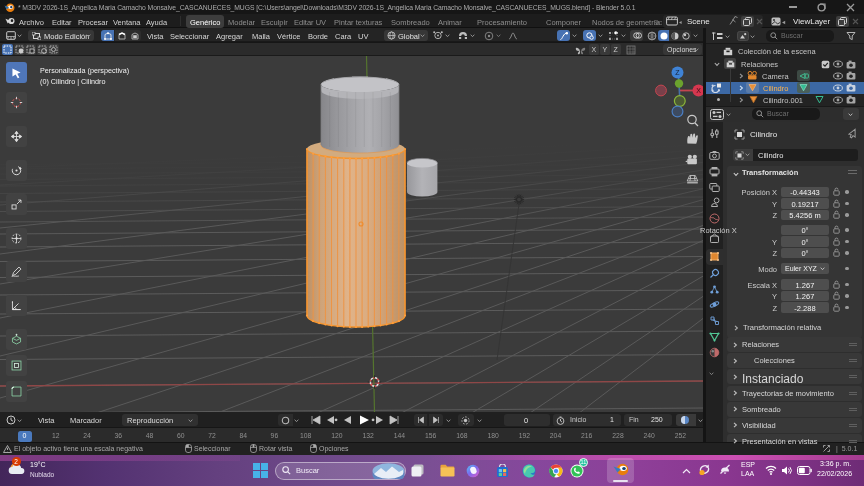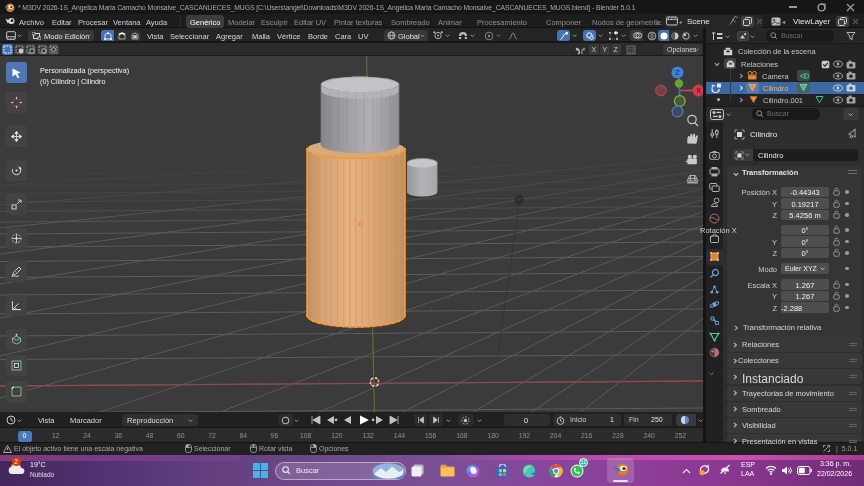--- a/index.html
+++ b/index.html
@@ -915,21 +915,21 @@
     <div class="abs tx" style="left:700px;top:292px;width:77px;font-size:7.5px;color:#cdcdcd;text-align:right;">Y</div>
     <div class="abs" style="left:781px;top:290.5px;width:48px;height:10.5px;background:#4e4e4e;border-radius:2px;"></div>
     <div class="abs tx" style="left:781px;top:292px;width:48px;font-size:7.5px;color:#f2f2f2;text-align:center;">1.267</div>
     <svg class="abs" style="left:833px;top:291px" width="7" height="9" viewBox="0 0 7 9">
       <rect x="0.8" y="3.8" width="5.4" height="4.4" rx="0.8" fill="none" stroke="#9a9a9a" stroke-width="0.9"></rect>
       <path d="M2 3.8 V2.6 a1.5 1.5 0 0 1 3 0" fill="none" stroke="#9a9a9a" stroke-width="0.9"></path>
     </svg>
     <div class="abs" style="left:845px;top:294px;width:3.5px;height:3.5px;background:#9a9a9a;border-radius:50%;"></div>
     <div class="abs tx" style="left:700px;top:303.5px;width:77px;font-size:7.5px;color:#cdcdcd;text-align:right;">Z</div>
     <div class="abs" style="left:781px;top:302.0px;width:48px;height:10.5px;background:#4e4e4e;border-radius:2px;"></div>
-    <div class="abs tx" style="left:781px;top:303.5px;width:48px;font-size:7.5px;color:#f2f2f2;">-2.288</div>
+    <div class="abs tx" style="left:781px;top:303.5px;width:48px;font-size:7.5px;color:#f2f2f2;text-align:center;">-2.288</div>
     <svg class="abs" style="left:833px;top:302.5px" width="7" height="9" viewBox="0 0 7 9">
       <rect x="0.8" y="3.8" width="5.4" height="4.4" rx="0.8" fill="none" stroke="#9a9a9a" stroke-width="0.9"></rect>
       <path d="M2 3.8 V2.6 a1.5 1.5 0 0 1 3 0" fill="none" stroke="#9a9a9a" stroke-width="0.9"></path>
     </svg>
     <div class="abs" style="left:845px;top:305.5px;width:3.5px;height:3.5px;background:#9a9a9a;border-radius:50%;"></div>
     <div class="abs tx" style="left:700px;top:264.5px;width:77px;font-size:7.5px;color:#cdcdcd;text-align:right;">Modo</div>
     <div class="abs" style="left:781px;top:263px;width:48px;height:10.5px;background:#4e4e4e;border-radius:2px;"></div>
     <div class="abs tx" style="left:785px;top:264.5px;font-size:7px;color:#f2f2f2;font-weight:normal;">Euler XYZ</div>
     <svg class="abs" style="left:820px;top:265.5px" width="5" height="5" viewBox="0 0 6 6">
       <path d="M0.8 2 L3 4.4 L5.2 2" stroke="#c9c9c9" stroke-width="1.1" fill="none"></path>
@@ -942,21 +942,21 @@
     <div class="abs" style="left:727px;top:337px;width:135px;height:15px;background:#383838;border-radius:3px;"></div>
     <svg class="abs" style="left:732px;top:341.5px" width="6" height="6" viewBox="0 0 6 6">
       <path d="M2 0.8 L4.4 3 L2 5.2" stroke="#c0c0c0" stroke-width="1.1" fill="none"></path>
     </svg>
     <div class="abs tx" style="left:742px;top:340px;font-size:7.5px;color:#d8d8d8;font-weight:normal;">Relaciones</div>
     <div class="abs" style="left:849px;top:343px;width:8px;height:3px;border-top:1px solid #5f5f5f;border-bottom:1px solid #5f5f5f;"></div>
     <div class="abs" style="left:727px;top:353px;width:135px;height:15px;background:#383838;border-radius:3px;"></div>
     <svg class="abs" style="left:732px;top:357.5px" width="6" height="6" viewBox="0 0 6 6">
       <path d="M2 0.8 L4.4 3 L2 5.2" stroke="#c0c0c0" stroke-width="1.1" fill="none"></path>
     </svg>
-    <div class="abs tx" style="left:738px;top:356px;font-size:7.5px;color:#d8d8d8;font-weight:normal;">Colecciones</div>
+    <div class="abs tx" style="left:754px;top:356px;font-size:7.5px;color:#d8d8d8;font-weight:normal;">Colecciones</div>
     <div class="abs" style="left:849px;top:359px;width:8px;height:3px;border-top:1px solid #5f5f5f;border-bottom:1px solid #5f5f5f;"></div>
     <div class="abs" style="left:727px;top:369px;width:135px;height:15px;background:#383838;border-radius:3px;"></div>
     <svg class="abs" style="left:732px;top:373.5px" width="6" height="6" viewBox="0 0 6 6">
       <path d="M2 0.8 L4.4 3 L2 5.2" stroke="#c0c0c0" stroke-width="1.1" fill="none"></path>
     </svg>
     <div class="abs tx" style="left:742px;top:372px;font-size:12px;color:#d8d8d8;font-weight:normal;">Instanciado</div>
     <div class="abs" style="left:849px;top:375px;width:8px;height:3px;border-top:1px solid #5f5f5f;border-bottom:1px solid #5f5f5f;"></div>
     <div class="abs" style="left:727px;top:385.5px;width:135px;height:15px;background:#383838;border-radius:3px;"></div>
     <svg class="abs" style="left:732px;top:390.0px" width="6" height="6" viewBox="0 0 6 6">
       <path d="M2 0.8 L4.4 3 L2 5.2" stroke="#c0c0c0" stroke-width="1.1" fill="none"></path>

